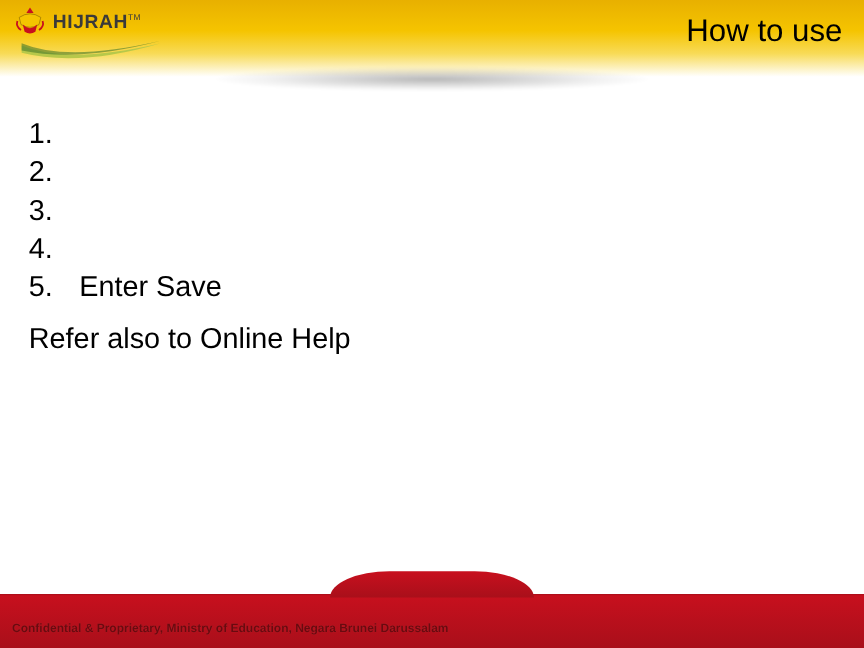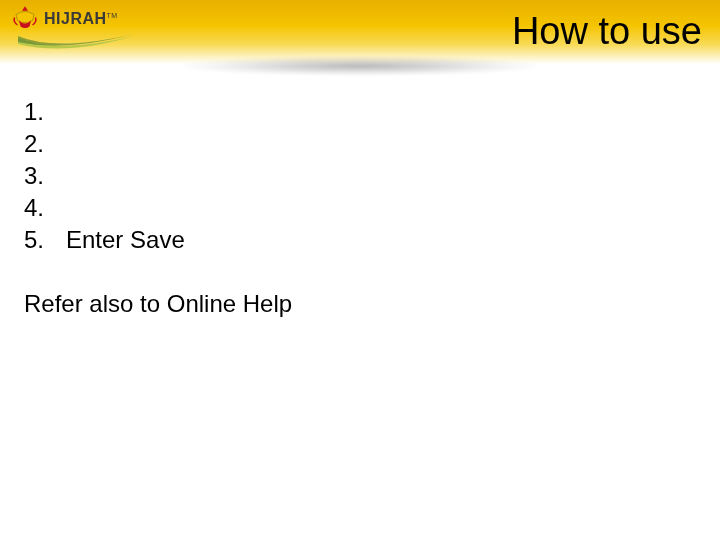--- a/index.html
+++ b/index.html
@@ -33,21 +33,21 @@
   .logo-text .tm { font-size: 7px; vertical-align: super; font-weight: 400; }
   .logo-swash {
     position: absolute;
     left: 6px; top: 26px;
     width: 120px; height: 26px;
   }
   .title {
     position: absolute;
     right: 18px;
     top: 10px;
-    font-size: 38px;
+    font-size: 26px;
     font-weight: 400;
     color: #000;
   }
   .dropshadow {
     position: absolute;
     left: 50%; transform: translateX(-50%);
     top: 56px;
     width: 360px; height: 20px;
     border-radius: 50%;
     background: radial-gradient(ellipse at center, rgba(0,0,0,0.28) 0%, rgba(0,0,0,0.05) 55%, rgba(0,0,0,0) 72%);
@@ -67,21 +67,21 @@
   }
   .list .row {
     display: flex;
     margin-bottom: 4px;
   }
   .list .num {
     width: 42px;
     flex: 0 0 42px;
   }
   .refer {
-    margin-top: 36px;
+    margin-top: 15px;
     font-size: 24px;
     color: #000;
   }
 
   
   .footer {
     position: absolute;
     left: 0; bottom: 0;
     width: 100%; height: 48px;
     background: linear-gradient(180deg, #ffffff 0%, #ffffff 6%, #c8101e 6%, #a90f1a 100%);
@@ -156,14 +156,18 @@
         <span class="num">4.</span>
       </div>
       <div class="row">
         <span class="num">5.</span>
         <span>Enter Save</span>
       </div>
     </div>
     <div class="refer">Refer also to Online Help</div>
   </div>
 
+  <div class="footer">
+    <div class="footer-tab"></div>
+    <div class="footer-text">Confidential &amp; Proprietary, Ministry of Education, Negara Brunei Darussalam</div>
+  </div>
 
 </div>
 
 </body></html>

